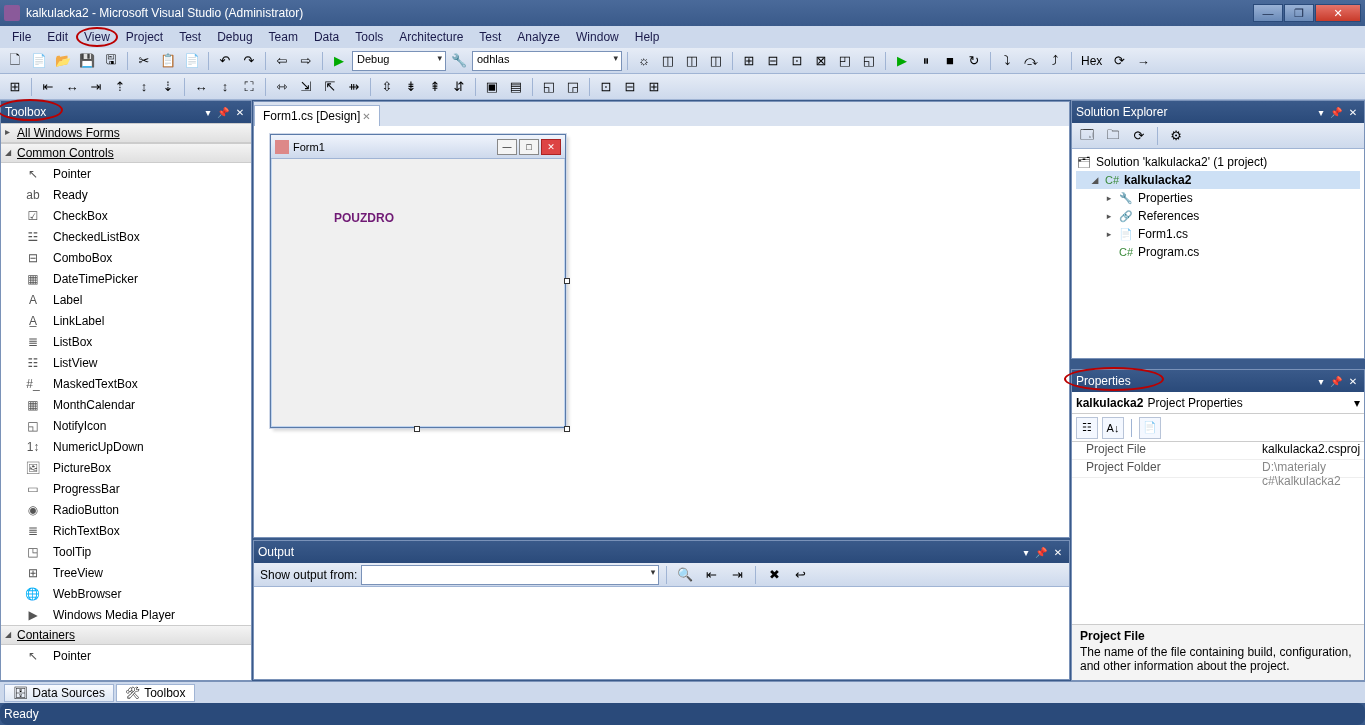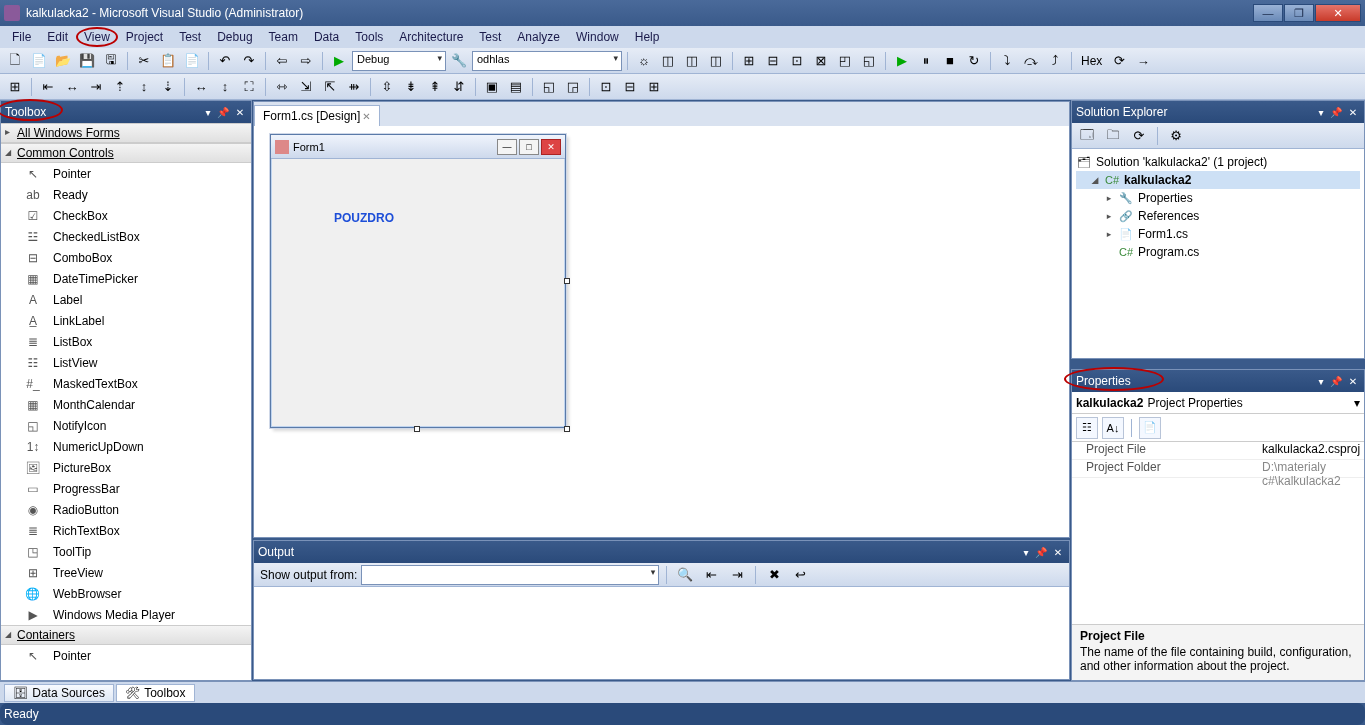--- a/index.html
+++ b/index.html
@@ -50,21 +50,21 @@
 .designer { flex:1; background:#fff; position:relative; overflow:hidden;}
 .design-surface { position:absolute; left:16px; top:8px; width:300px; height:300px; }
 .form-win { width:296px; height:294px; border:1px solid #5a7aa8; background:#ece9d8; box-shadow:0 0 0 1px #cfd8e8, 3px 3px 3px rgba(0,0,0,.15);}
 .form-title { height:24px; background:linear-gradient(#f0f4fc,#cdd9ec); display:flex; align-items:center; padding:0 4px; border-bottom:1px solid #a0b4d4;}
 .form-title .ic { width:14px; height:14px; background:#d88; margin-right:4px;}
 .form-title .txt { flex:1; font-size:11px;}
 .form-title .fb { width:20px; height:16px; border:1px solid #888; margin-left:2px; font-size:9px; display:flex;align-items:center;justify-content:center; background:#f4f4f4;}
 .form-title .fb.red { background:#d44; color:#fff; border-color:#a22;}
 .form-body { position:relative; background:#f0f0f0; height:268px; border:1px solid #bfd4ef; border-top:none;}
 .handle { position:absolute; width:6px; height:6px; background:#fff; border:1px solid #333;}
-.lbl-pouzdro { position:absolute; left:62px; top:52px; color:#1d4ed8; font-size:12px; font-weight:600;}
+.lbl-pouzdro { position:absolute; left:62px; top:52px; color:#701a75; font-size:12px; font-weight:600;}
 
 
 .output { height:140px; display:flex; flex-direction:column; }
 .out-tools { height:24px; background:linear-gradient(#e6ecf6,#cdd9ec); display:flex; align-items:center; padding:0 6px; gap:4px; border-bottom:1px solid #a0b4d4;}
 .out-body { flex:1; background:#fff;}
 
 
 .rightcol { width:294px; display:flex; flex-direction:column; gap:10px;}
 .solexp { flex:1; }
 .sol-tb { height:26px; background:linear-gradient(#e6ecf6,#cdd9ec); display:flex; align-items:center; padding:0 4px; gap:4px; border-bottom:1px solid #a0b4d4;}

